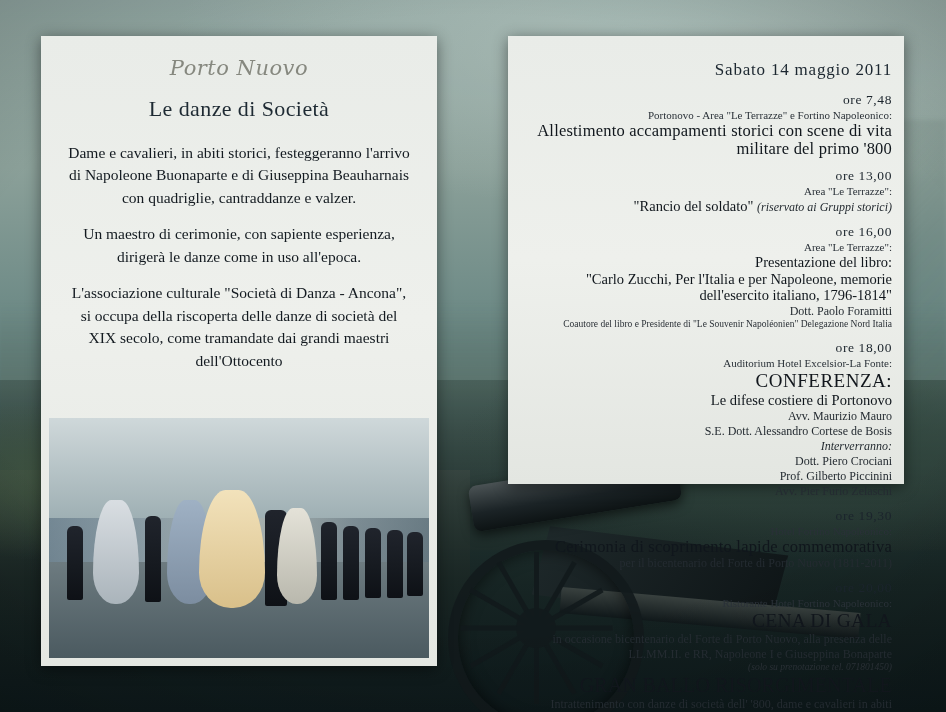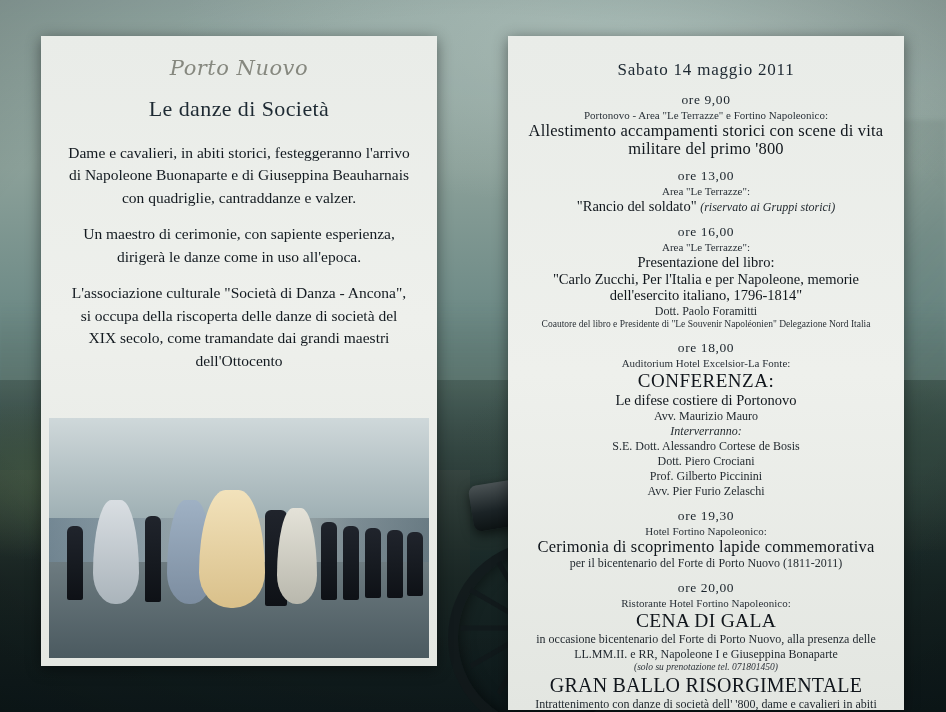--- a/index.html
+++ b/index.html
@@ -184,26 +184,26 @@
   }
   .fig.dress {
     width: 46px; height: 104px;
     border-radius: 40% 40% 48% 48% / 70% 70% 30% 30%;
   }
 
   
   .panel-right {
     position: absolute;
     left: 508px; top: 36px;
-    width: 396px; height: 674px;
+    width: 396px; height: 448px;
     background: linear-gradient(to bottom, #e9ece8 0%, #eef0ec 50%, #e3e6e1 100%);
     box-shadow: 0 3px 14px rgba(0,0,0,0.45);
     box-sizing: border-box;
     padding: 24px 12px 10px 12px;
-    text-align: center;
+    text-align: right;
     color: #11161c;
   }
   .date-head {
     font-size: 17px;
     letter-spacing: .8px;
     color: #1c2730;
     margin-bottom: 12px;
   }
   .blk { margin-bottom: 9px; }
   .ora {
@@ -307,21 +307,21 @@
       <div class="fig" style="left:338px;bottom:60px;height:68px;"></div>
       <div class="fig" style="left:358px;bottom:62px;height:64px;"></div>
     </div>
   </div>
 
   <div class="panel-right">
 
     <div class="date-head">Sabato 14 maggio 2011</div>
 
     <div class="blk">
-      <div class="ora">ore 9,00</div>
+      <div class="ora">ore 7,48</div>
       <div class="place">Portonovo - Area "Le Terrazze" e Fortino Napoleonico:</div>
       <div class="head1">Allestimento accampamenti storici con scene di vita militare del primo '800</div>
     </div>
 
     <div class="blk">
       <div class="ora">ore 13,00</div>
       <div class="place">Area "Le Terrazze":</div>
       <div class="head2">
         <span>"Rancio del soldato"</span>
         <span class="small ital">(riservato ai Gruppi storici)</span>
@@ -336,22 +336,22 @@
       <div class="small">Dott. Paolo Foramitti</div>
       <div class="tiny">Coautore del libro e Presidente di  "Le Souvenir Napoléonien" Delegazione Nord Italia</div>
     </div>
 
     <div class="blk">
       <div class="ora">ore 18,00</div>
       <div class="place">Auditorium Hotel Excelsior-La Fonte:</div>
       <div class="conf">CONFERENZA:</div>
       <div class="head2">Le difese costiere di Portonovo</div>
       <div class="small">Avv. Maurizio Mauro</div>
+      <div class="small">S.E. Dott. Alessandro Cortese de Bosis</div>
       <div class="small ital">Interverranno:</div>
-      <div class="small">S.E. Dott. Alessandro Cortese de Bosis</div>
       <div class="small">Dott. Piero Crociani</div>
       <div class="small">Prof. Gilberto Piccinini</div>
       <div class="small">Avv. Pier Furio Zelaschi</div>
     </div>
 
     <div class="blk">
       <div class="ora">ore 19,30</div>
       <div class="place">Hotel Fortino Napoleonico:</div>
       <div class="head1">Cerimonia di scoprimento lapide commemorativa</div>
       <div class="small">per il bicentenario del Forte di Porto Nuovo (1811-2011)</div>

